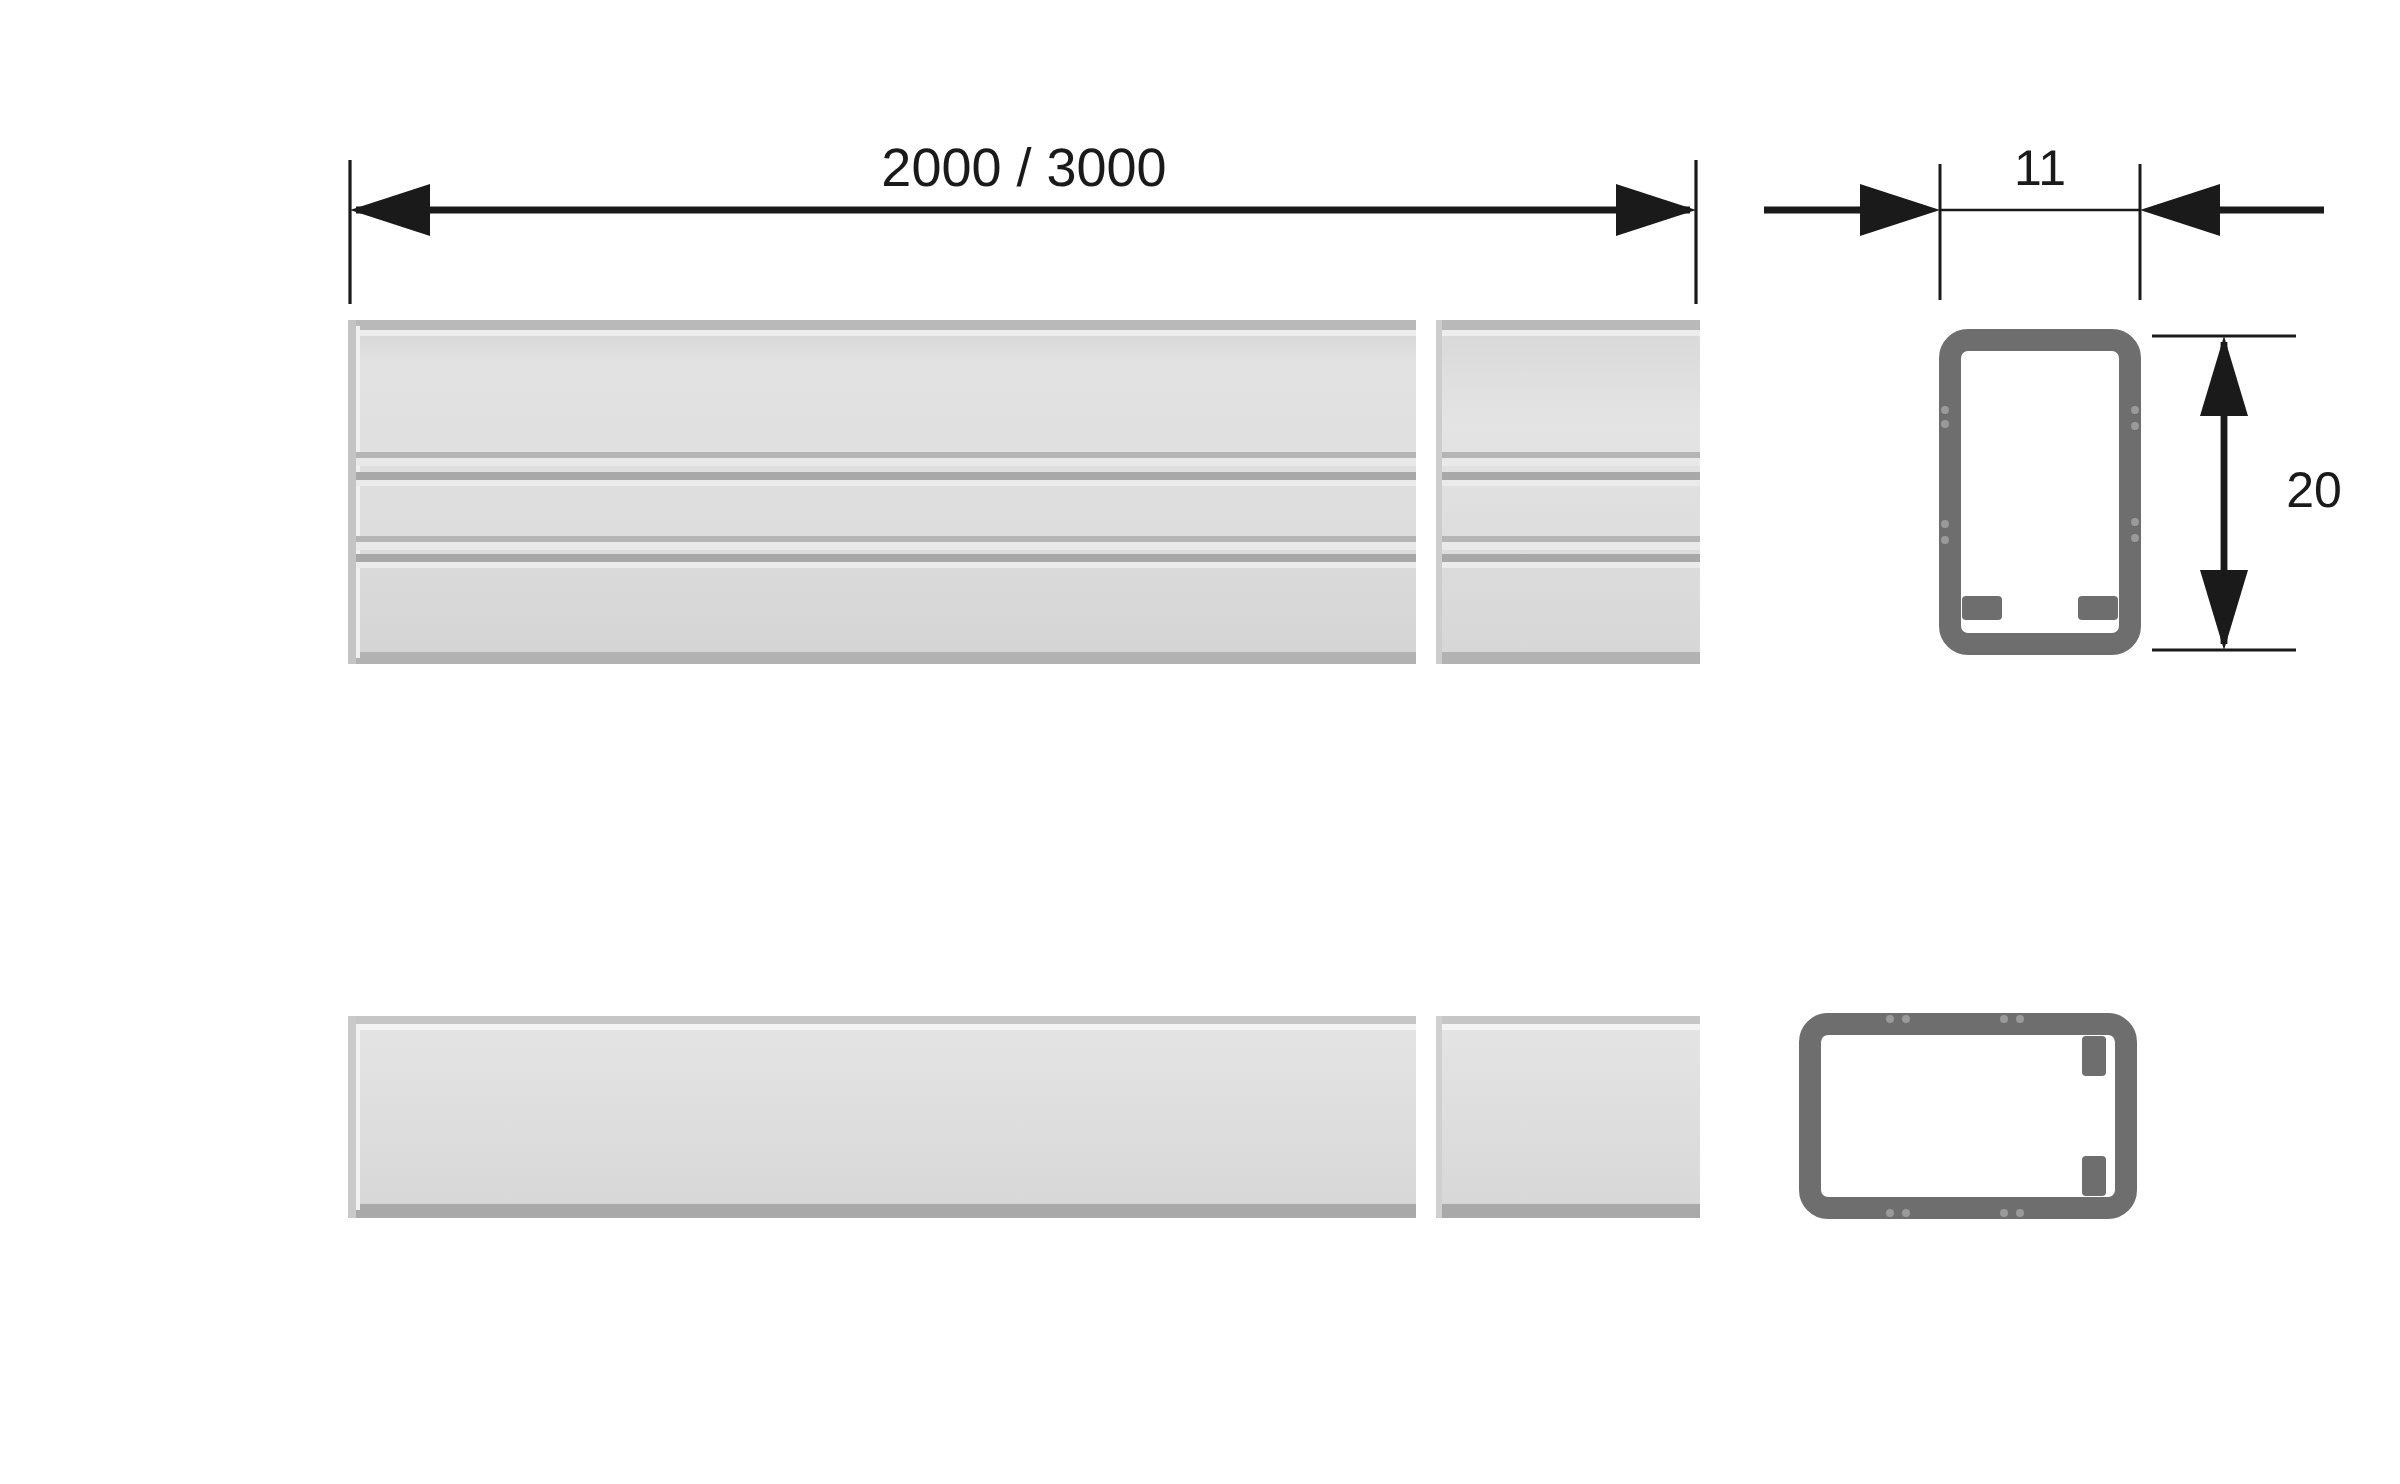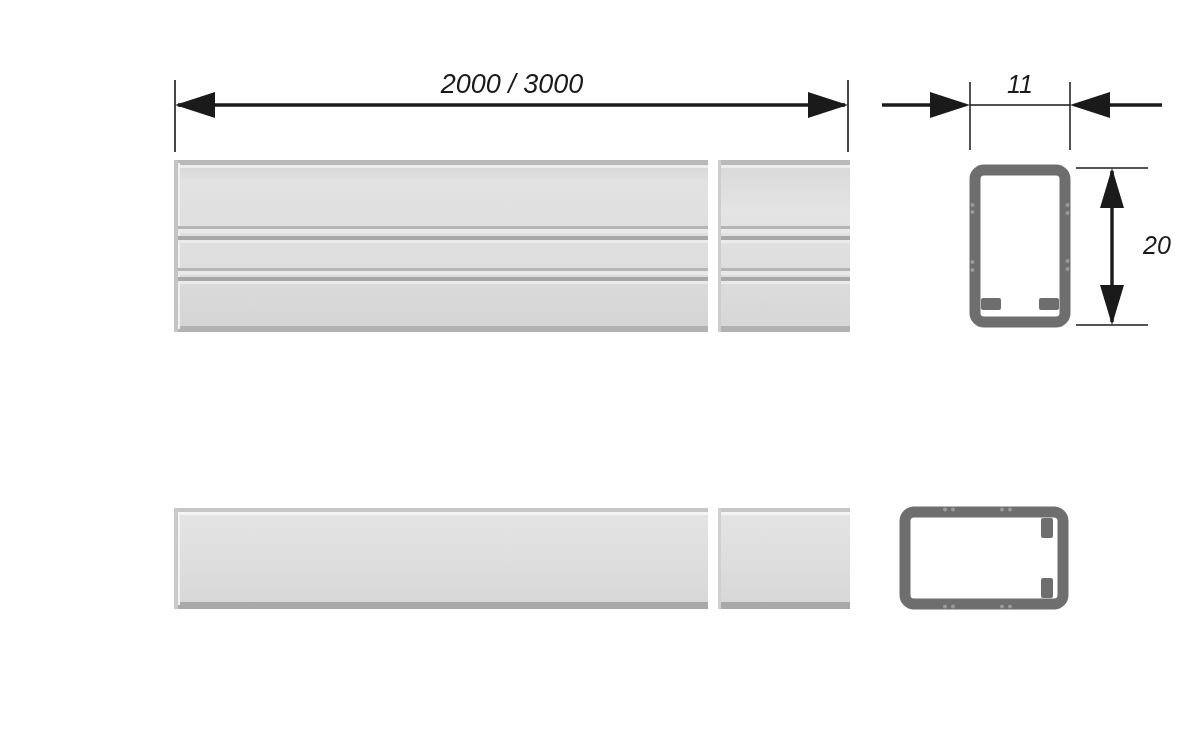--- a/index.html
+++ b/index.html
@@ -11,21 +11,20 @@
     width: 1200px;
     height: 742px;
     font-family: "Liberation Sans", sans-serif;
     overflow: hidden;
   }
   #drawing-root {
     position: relative;
     width: 1200px;
     height: 742px;
     background: #ffffff;
-    font-style: italic;
   }
   svg#tech-drawing {
     display: block;
     width: 1200px;
     height: 742px;
   }
   .dim-text {
     font-family: "Liberation Sans", sans-serif;
     fill: #1a1a1a;
     font-size: 27px;

